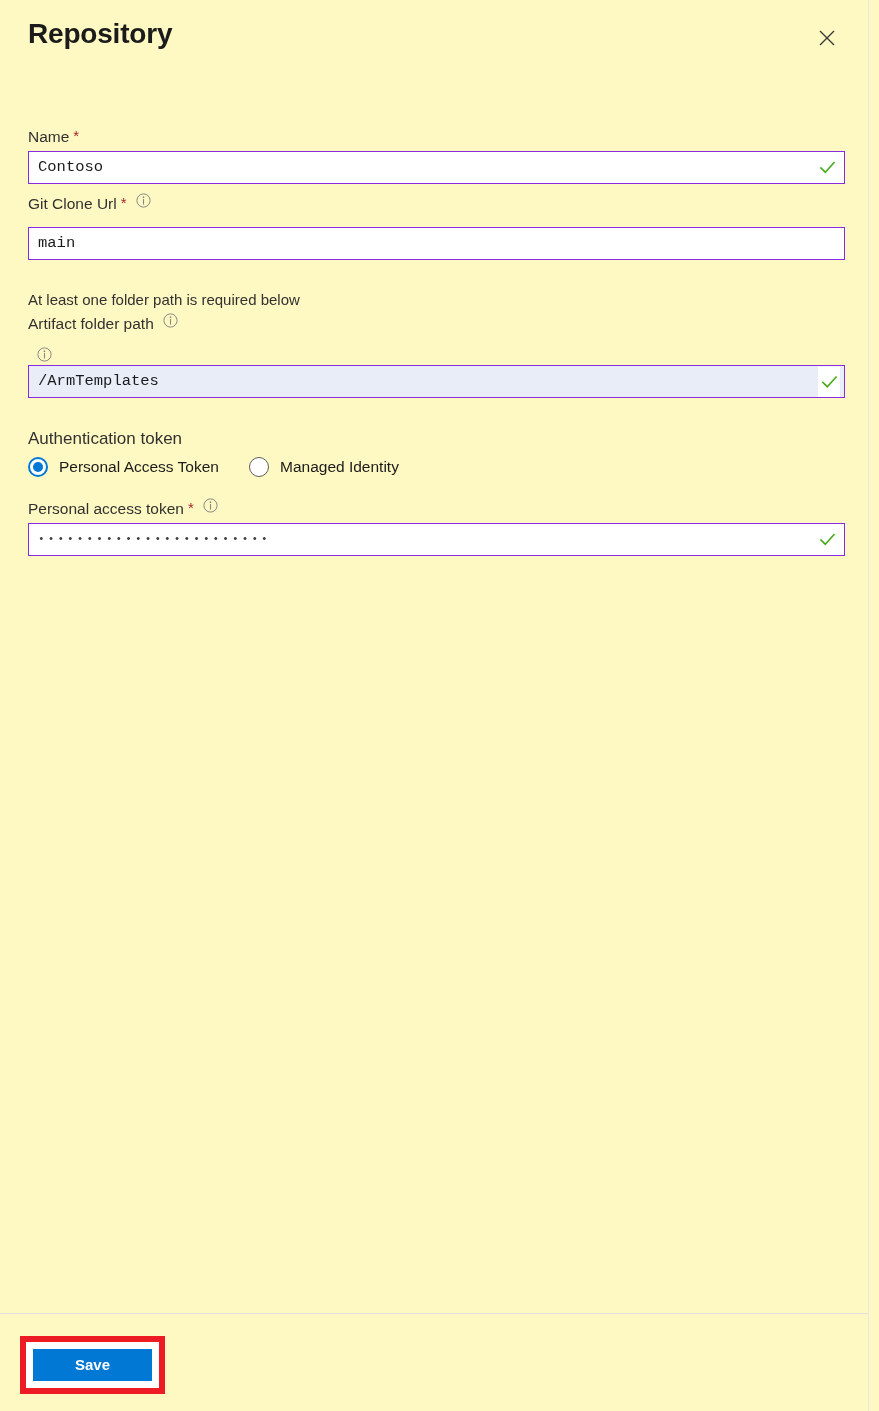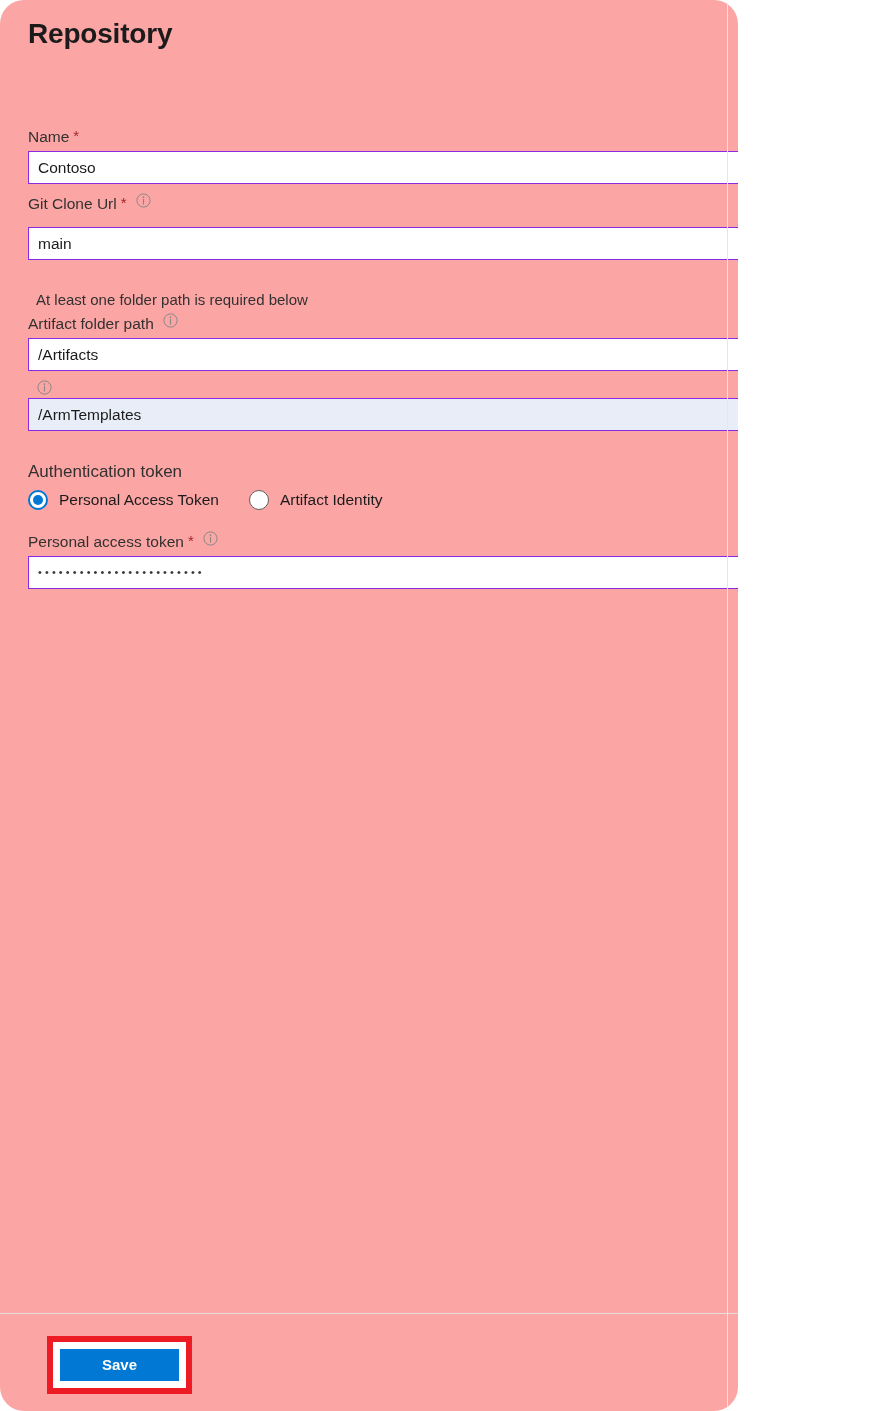--- a/index.html
+++ b/index.html
@@ -4,25 +4,24 @@
 <style>
   * { box-sizing: border-box; }
   html, body {
     margin: 0; padding: 0;
     background: #ffffff;
     font-family: "Liberation Sans", sans-serif;
     -webkit-font-smoothing: antialiased;
   }
   #page {
     position: relative;
-    width: 738px;
+    width: 879px;
     height: 1411px;
-    background: #fca5a5;
+    background: #fef9c3;
     overflow: hidden;
-    border-radius: 24px;
   }
   
   #page::after {
     content: "";
     position: absolute;
     top: 0; right: 10px;
     width: 1px; height: 1411px;
     background: #e6e6e6;
   }
 
@@ -100,21 +99,21 @@
     font-size: 15.5px;
     color: #1b1b1b;
     padding: 0 36px 0 9px;
     line-height: 31px;
     white-space: nowrap;
     overflow: hidden;
     text-overflow: ellipsis;
     background: transparent;
     border: none;
     outline: none;
-    font-family: Liberation Sans, sans-serif;
+    font-family: Liberation Mono, monospace;
   }
   .txtbox .val.dots {
     font-size: 11px;
     letter-spacing: 3.1px;
     color: #3b3a39;
   }
   .check {
     position: absolute;
     right: 8px; top: 50%;
     transform: translateY(-50%);
@@ -136,21 +135,21 @@
     font-size: 17px;
     color: #323130;
     line-height: 24px;
     margin: 0 0 5px 0;
     font-weight: 400;
   }
   .helper-text {
     font-size: 15px;
     color: #323130;
     line-height: 22px;
-    margin: 0 0 2px 8px;
+    margin: 0 0 2px 0;
   }
 
   
   .radio-row {
     display: flex;
     align-items: center;
     margin: 6px 0 0 0;
   }
   .radio-opt {
     display: flex;
@@ -195,21 +194,20 @@
   }
   .save-wrap {
     position: absolute;
     left: 20px; top: 1336px;
     width: 145px; height: 58px;
     border: 6px solid #ed1c24;
     background: #ffffff;
     display: flex;
     align-items: center;
     justify-content: center;
-    margin-left: 27px;
   }
   .save-btn {
     width: 119px; height: 32px;
     background: #0078d4;
     color: #ffffff;
     border: none;
     font-family: inherit;
     font-size: 15px;
     font-weight: 600;
     cursor: pointer;
@@ -275,28 +273,20 @@
     <div class="field-label">
       <span>Artifact folder path</span>
       <span class="info-icon">
         <svg width="15" height="15" viewBox="0 0 15 15">
           <circle cx="7.5" cy="7.5" r="6.6" stroke="#8a8886" stroke-width="1" fill="none"></circle>
           <circle cx="7.5" cy="4.2" r="0.85" fill="#8a8886"></circle>
           <path d="M7.5 6.4 L7.5 11.1" stroke="#8a8886" stroke-width="1.1" stroke-linecap="round"></path>
         </svg>
       </span>
     </div>
-    <div class="txtbox">
-      <input class="val" type="text" value="/Artifacts" style="">
-      <span class="check">
-        <svg width="17" height="17" viewBox="0 0 17 17">
-          <path d="M2 9 L6.3 13.2 L15 3.6" stroke="#4cac1e" stroke-width="1.7" fill="none" stroke-linecap="square"></path>
-        </svg>
-      </span>
-    </div>
 
     <div class="gap-sm"></div>
 
     <div class="field-label">
       <span class="info-icon">
         <svg width="15" height="15" viewBox="0 0 15 15">
           <circle cx="7.5" cy="7.5" r="6.6" stroke="#8a8886" stroke-width="1" fill="none"></circle>
           <circle cx="7.5" cy="4.2" r="0.85" fill="#8a8886"></circle>
           <path d="M7.5 6.4 L7.5 11.1" stroke="#8a8886" stroke-width="1.1" stroke-linecap="round"></path>
         </svg>
@@ -315,21 +305,21 @@
 
     <div class="section-head">Authentication token</div>
 
     <div class="radio-row">
       <div class="radio-opt selected">
         <span class="radio-mark"></span>
         <span class="radio-label">Personal Access Token</span>
       </div>
       <div class="radio-opt">
         <span class="radio-mark"></span>
-        <span class="radio-label">Artifact Identity</span>
+        <span class="radio-label">Managed Identity</span>
       </div>
     </div>
 
     <div class="gap-md"></div>
 
     <div class="field-label">
       <span>Personal access token</span>
       <span class="req-star">*</span>
       <span class="info-icon">
         <svg width="15" height="15" viewBox="0 0 15 15">

